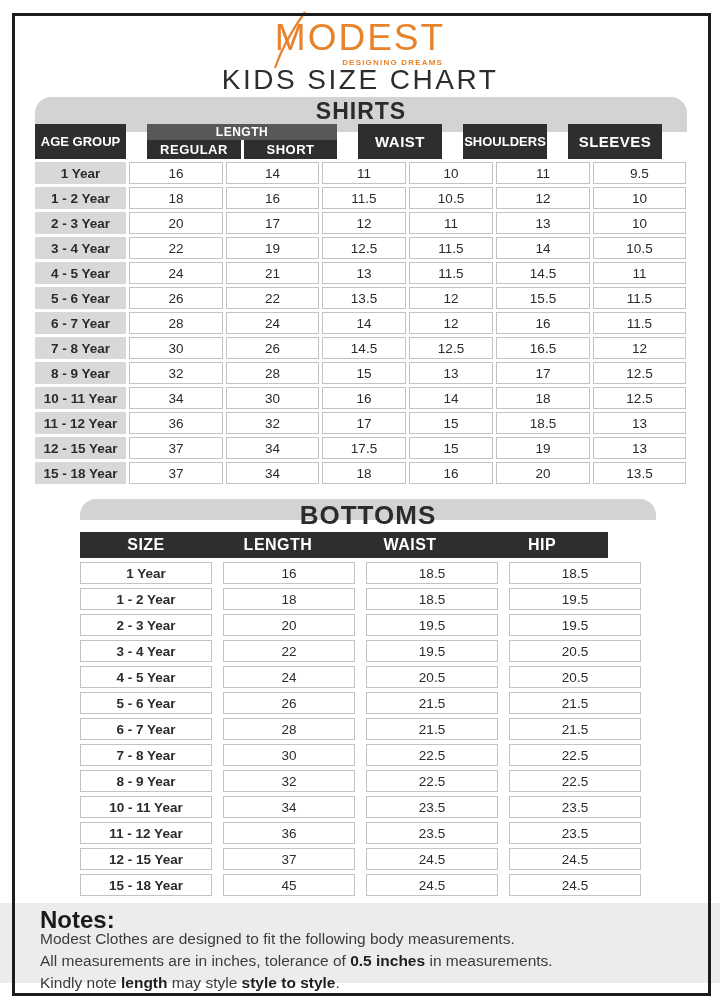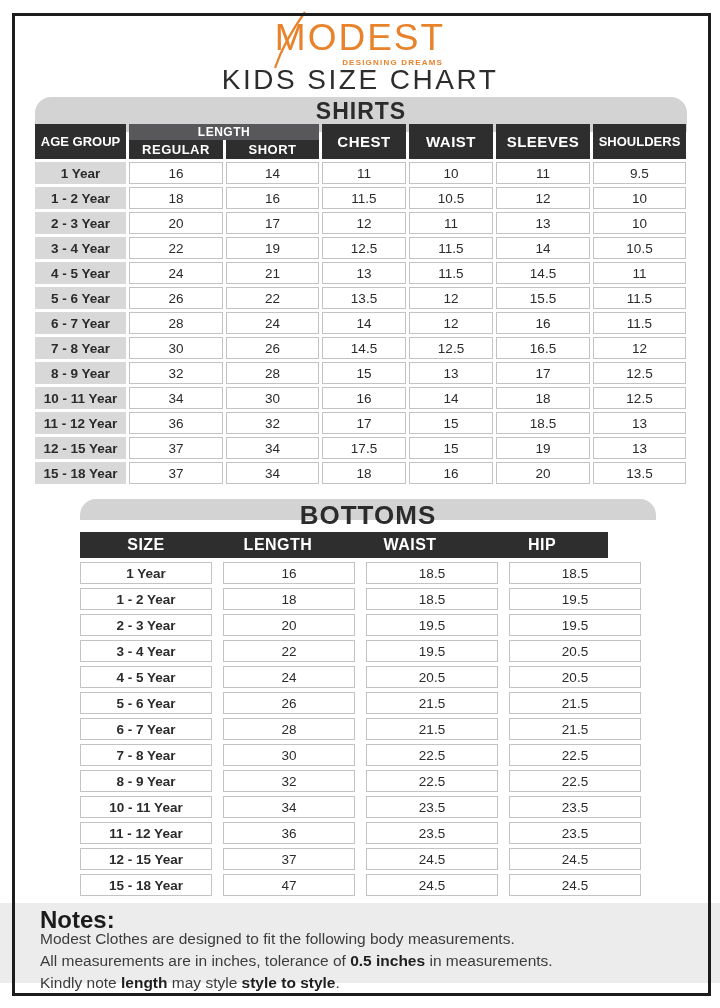--- a/index.html
+++ b/index.html
@@ -32,21 +32,21 @@
   
   .section-bar{
     position:absolute;background:#d3d3d3;border-radius:16px 16px 0 0;
     text-align:center;font-weight:bold;color:#2b2b2b;
   }
   #shirts-bar{left:35px;top:97px;width:652px;height:35px;font-size:23px;letter-spacing:1px;line-height:28px;}
   #bottoms-bar{left:80px;top:499px;width:576px;height:21px;font-size:26px;letter-spacing:1px;line-height:32px;}
   
   #shirts-header{
     position:absolute;left:35px;top:124px;width:651px;height:35px;
-    display:grid;grid-template-columns:91px 190px 84px 84px 94px 93px;column-gap:3px;
+    display:grid;grid-template-columns:91px 190px 84px 84px 94px 93px;column-gap:21px;
   }
   .hcell{
     background:#2e2e2e;color:#fff;font-weight:bold;display:flex;
     align-items:center;justify-content:center;font-size:15px;letter-spacing:.5px;
   }
   .hcell.small{font-size:13px;letter-spacing:0;}
   #length-group{display:flex;flex-direction:column;}
   #length-top{
     background:#58585a;color:#fff;font-weight:bold;font-size:12px;height:16px;
     display:flex;align-items:center;justify-content:center;letter-spacing:.5px;
@@ -116,24 +116,23 @@
 
   <div id="shirts-header">
     <div class="hcell small">AGE GROUP</div>
     <div id="length-group">
       <div id="length-top">LENGTH</div>
       <div id="length-bottom">
         <div>REGULAR</div>
         <div>SHORT</div>
       </div>
     </div>
-    <div class="hcell">CHEST</div>
     <div class="hcell">WAIST</div>
+    <div class="hcell small">SHOULDERS</div>
     <div class="hcell">SLEEVES</div>
-    <div class="hcell small">SHOULDERS</div>
   </div>
 
   <div id="shirts-body">
       <div class="cell age-cell">1 Year</div>
       <div class="cell data-cell">16</div>
       <div class="cell data-cell">14</div>
       <div class="cell data-cell">11</div>
       <div class="cell data-cell">10</div>
       <div class="cell data-cell">11</div>
       <div class="cell data-cell">9.5</div>
@@ -275,21 +274,21 @@
       <div class="cell data-cell">23.5</div>
       <div class="cell size-cell">11 - 12 Year</div>
       <div class="cell data-cell">36</div>
       <div class="cell data-cell">23.5</div>
       <div class="cell data-cell">23.5</div>
       <div class="cell size-cell">12 - 15 Year</div>
       <div class="cell data-cell">37</div>
       <div class="cell data-cell">24.5</div>
       <div class="cell data-cell">24.5</div>
       <div class="cell size-cell">15 - 18 Year</div>
-      <div class="cell data-cell">47</div>
+      <div class="cell data-cell">45</div>
       <div class="cell data-cell">24.5</div>
       <div class="cell data-cell">24.5</div>
     </div>
 
   <div id="notes-band"></div>
   <div id="notes-heading">Notes:</div>
   <div id="notes-lines">
       <div><span>Modest Clothes are designed to fit the following body measurements.</span></div>
       <div><span>All measurements are in inches, tolerance of </span><b>0.5 inches</b><span> in measurements.</span></div>
       <div><span>Kindly note </span><b>length</b><span> may style </span><b>style to style</b><span>.</span></div>

